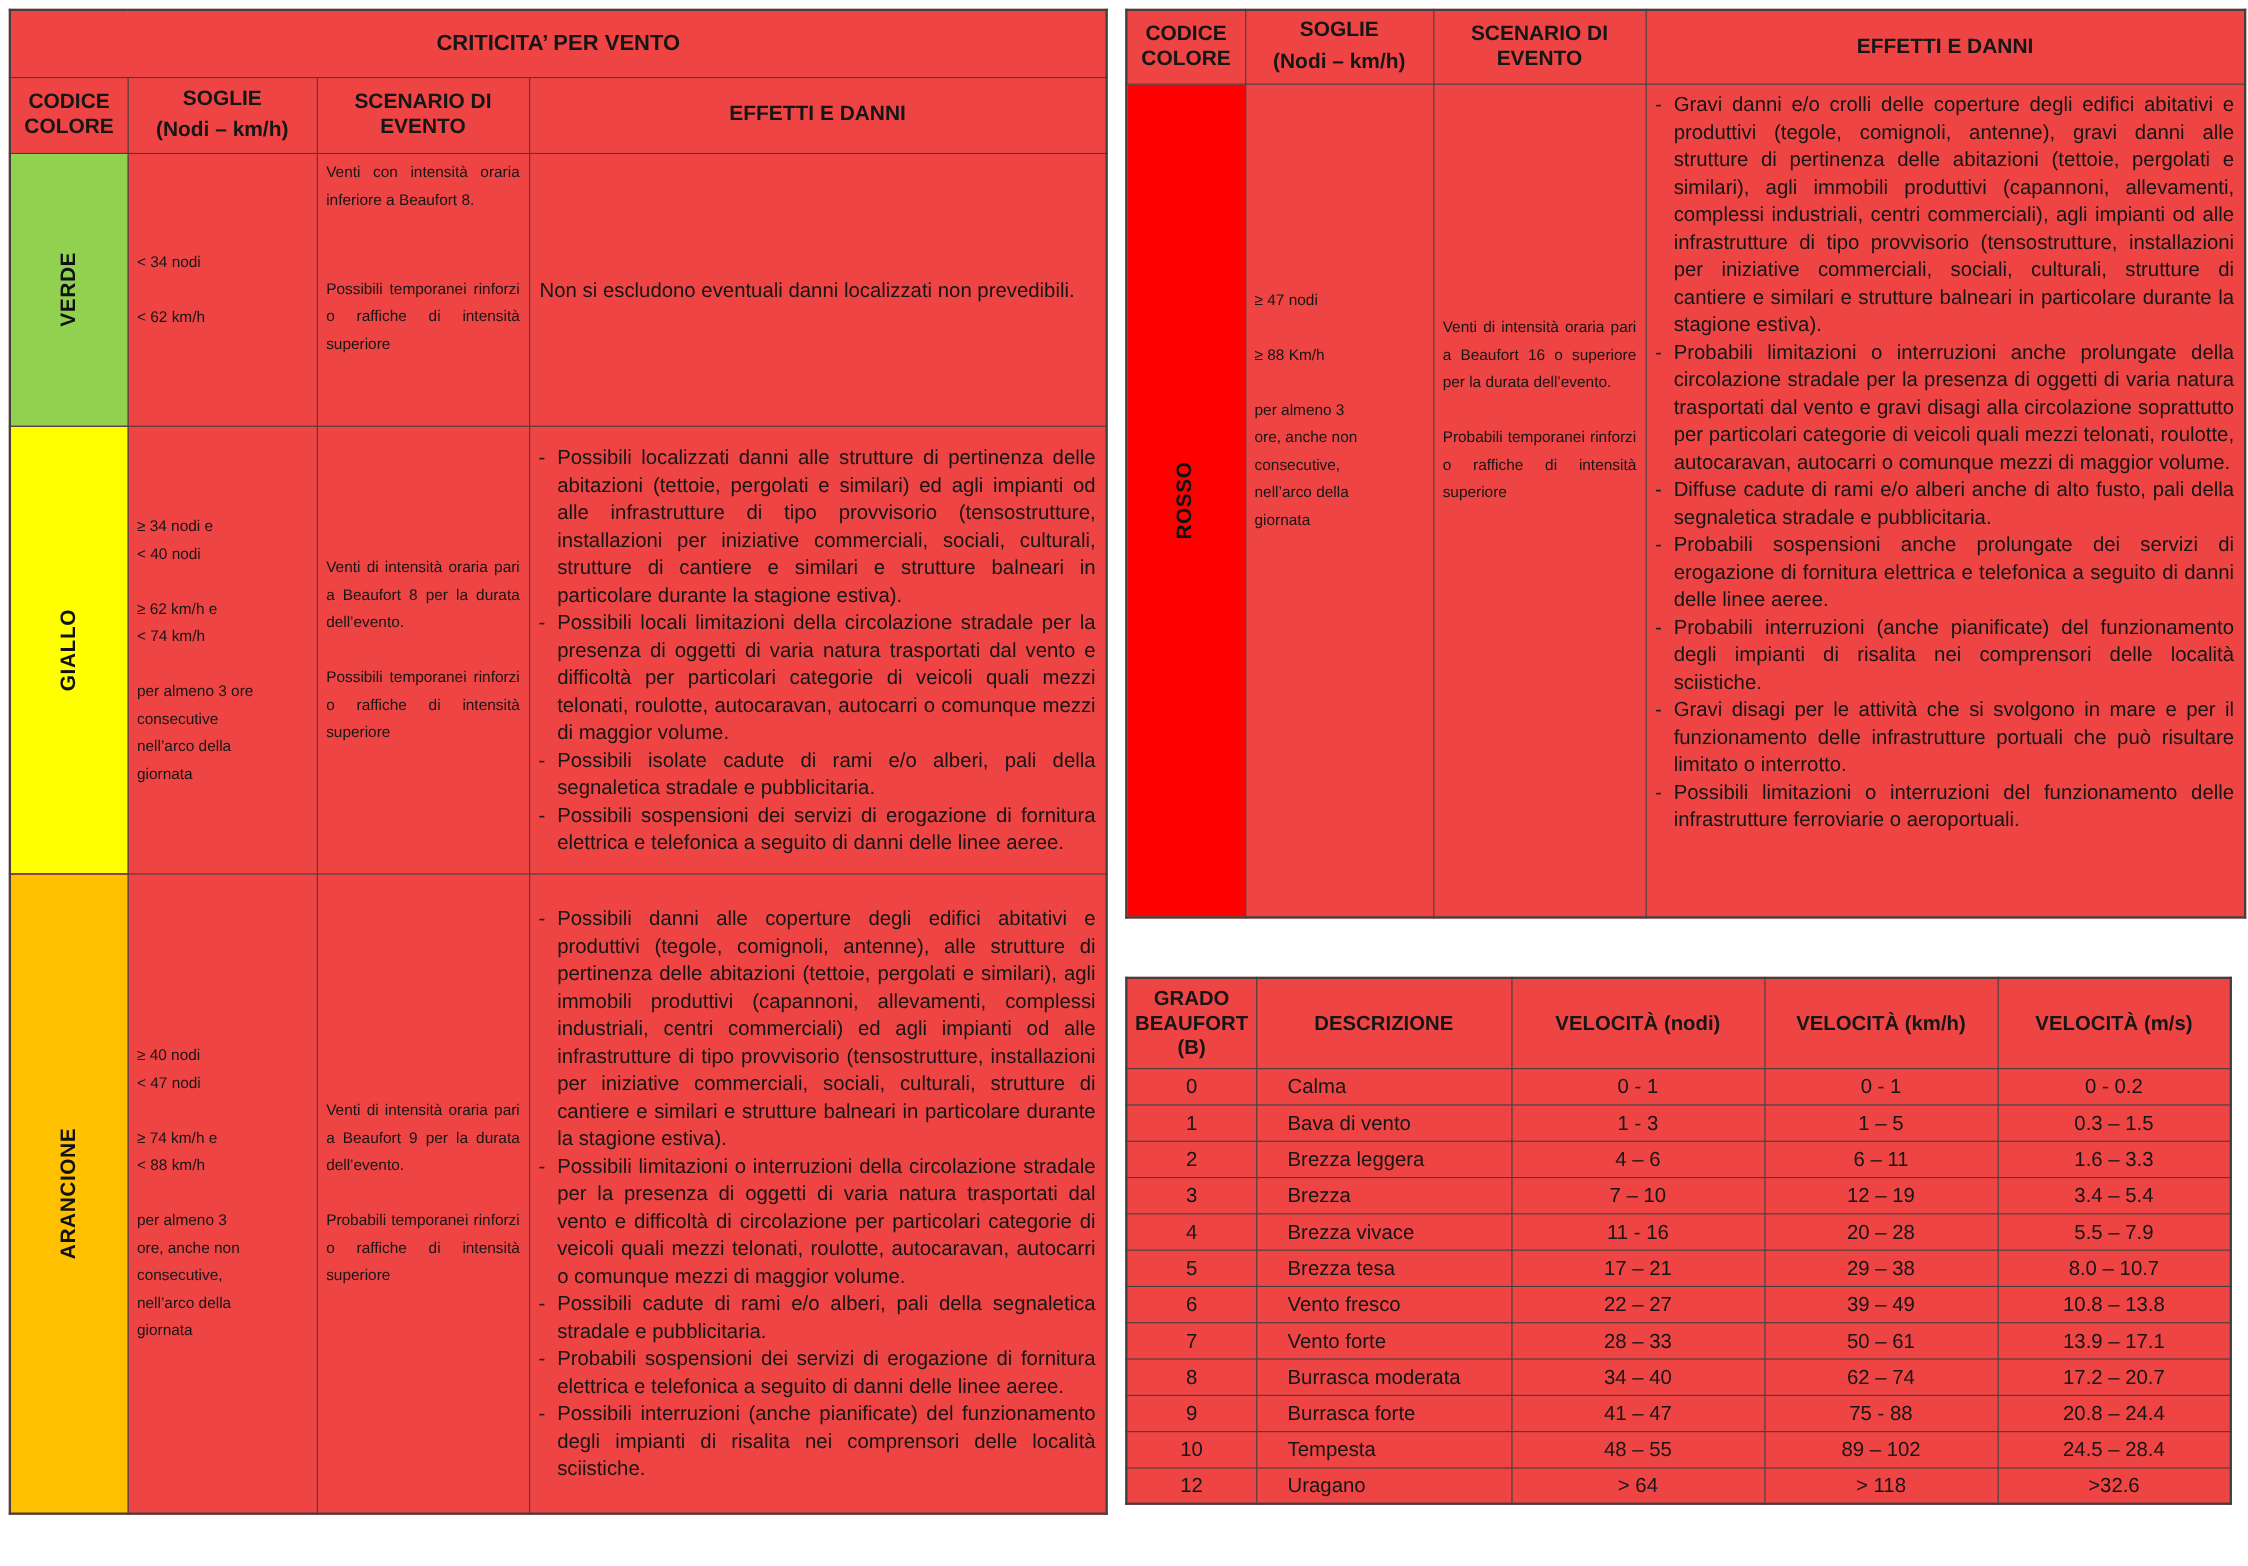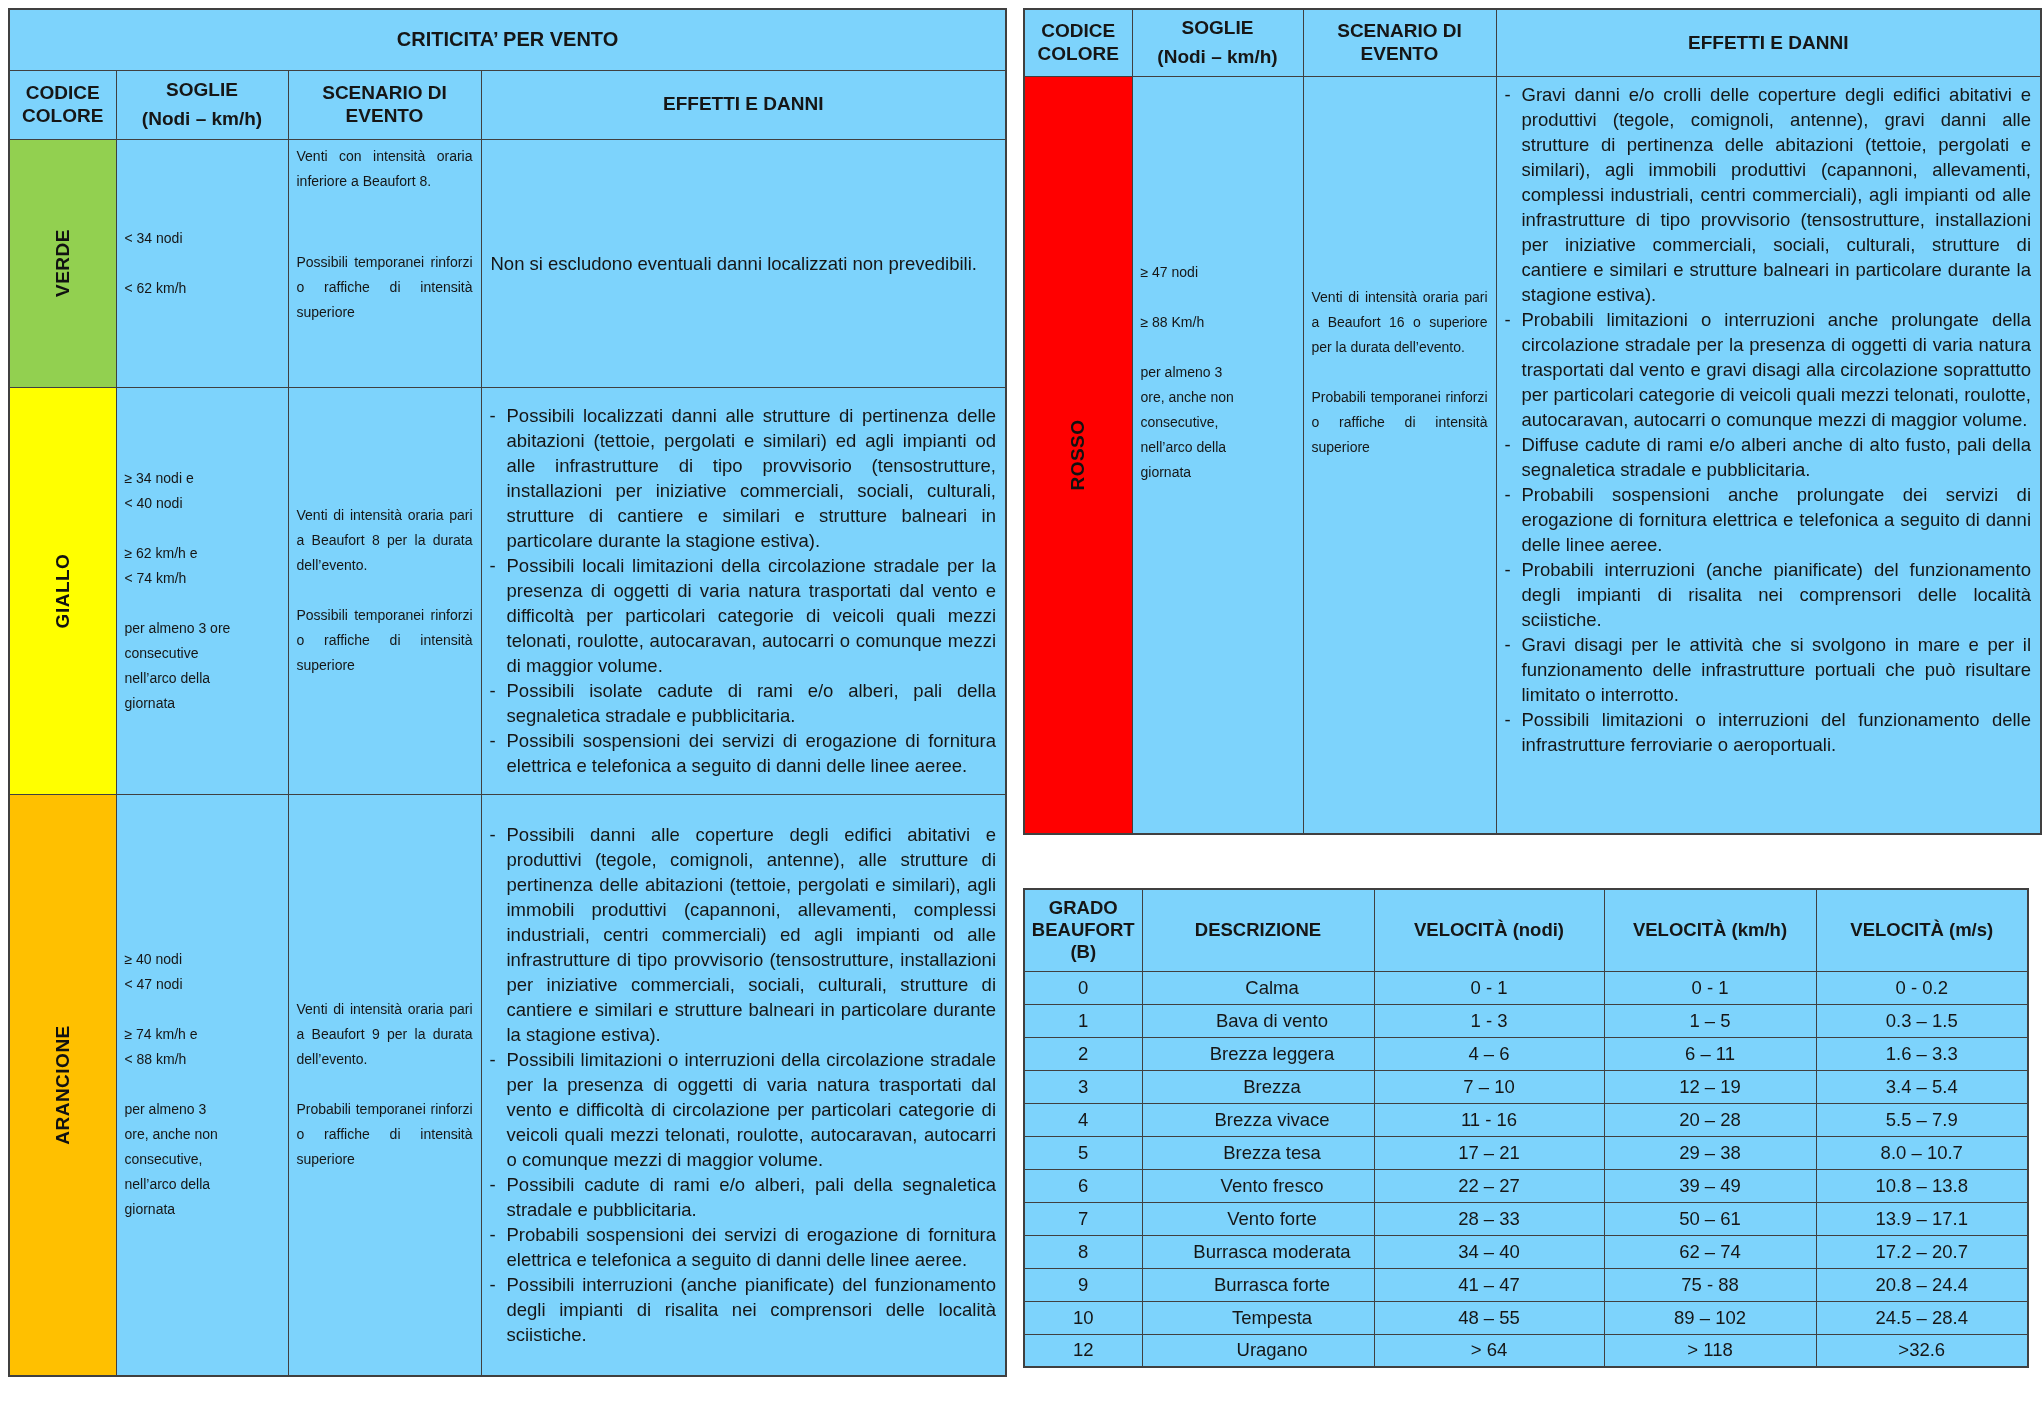--- a/index.html
+++ b/index.html
@@ -1,20 +1,20 @@
 <!DOCTYPE html>
 <html><head>
 <meta charset="utf-8">
 <style>
   html,body{margin:0;padding:0;background:#e8e8e8;}
   .canvas{
     position:relative;width:2044px;height:1424px;background:#ffffff;
     font-family:"Liberation Sans",sans-serif;color:#161616;overflow:hidden;
   }
-  table.grid{border-collapse:collapse;table-layout:fixed;position:absolute;background:#7dd3fc;}
+  table.grid{border-collapse:collapse;table-layout:fixed;position:absolute;background:#ef4444;}
   table.grid td{border:1.5px solid #404040;vertical-align:middle;padding:0;overflow:hidden;}
   table.grid{border:2px solid #404040;}
 
   
   #left-table{left:8px;top:8px;width:997px;}
   #right-table{left:1023px;top:8px;width:1017px;}
 
   .title-cell{text-align:center;font-weight:bold;font-size:20px;}
   .hdr{font-weight:bold;font-size:19px;text-align:center;line-height:1.18;padding:4px 4px;}
   .hdr .sub{margin-top:7px;}
@@ -41,21 +41,21 @@
   .bullet{display:flex;align-items:flex-start;font-size:18.5px;line-height:25px;}
   .bullet .dash{flex:0 0 17px;padding-left:2px;}
   .bullet .btext{flex:1;text-align:justify;}
 
   
   #beaufort-title{position:absolute;left:1023px;top:845px;width:1004px;text-align:center;
                   font-weight:bold;font-style:italic;font-size:19.5px;}
   #beaufort-table{left:1023px;top:888px;width:1004px;}
   #beaufort-table td{font-size:18.5px;text-align:center;}
   #beaufort-table td.h{font-weight:bold;line-height:1.2;padding:4px 2px;}
-  #beaufort-table td.c-desc{text-align:center;padding-left:28px;}
+  #beaufort-table td.c-desc{text-align:left;padding-left:28px;}
 </style>
 </head>
 <body>
 
 <div class="canvas">
 
   <table class="grid" id="left-table">
     <colgroup>
         <col style="width:107px">
         <col style="width:172px">

